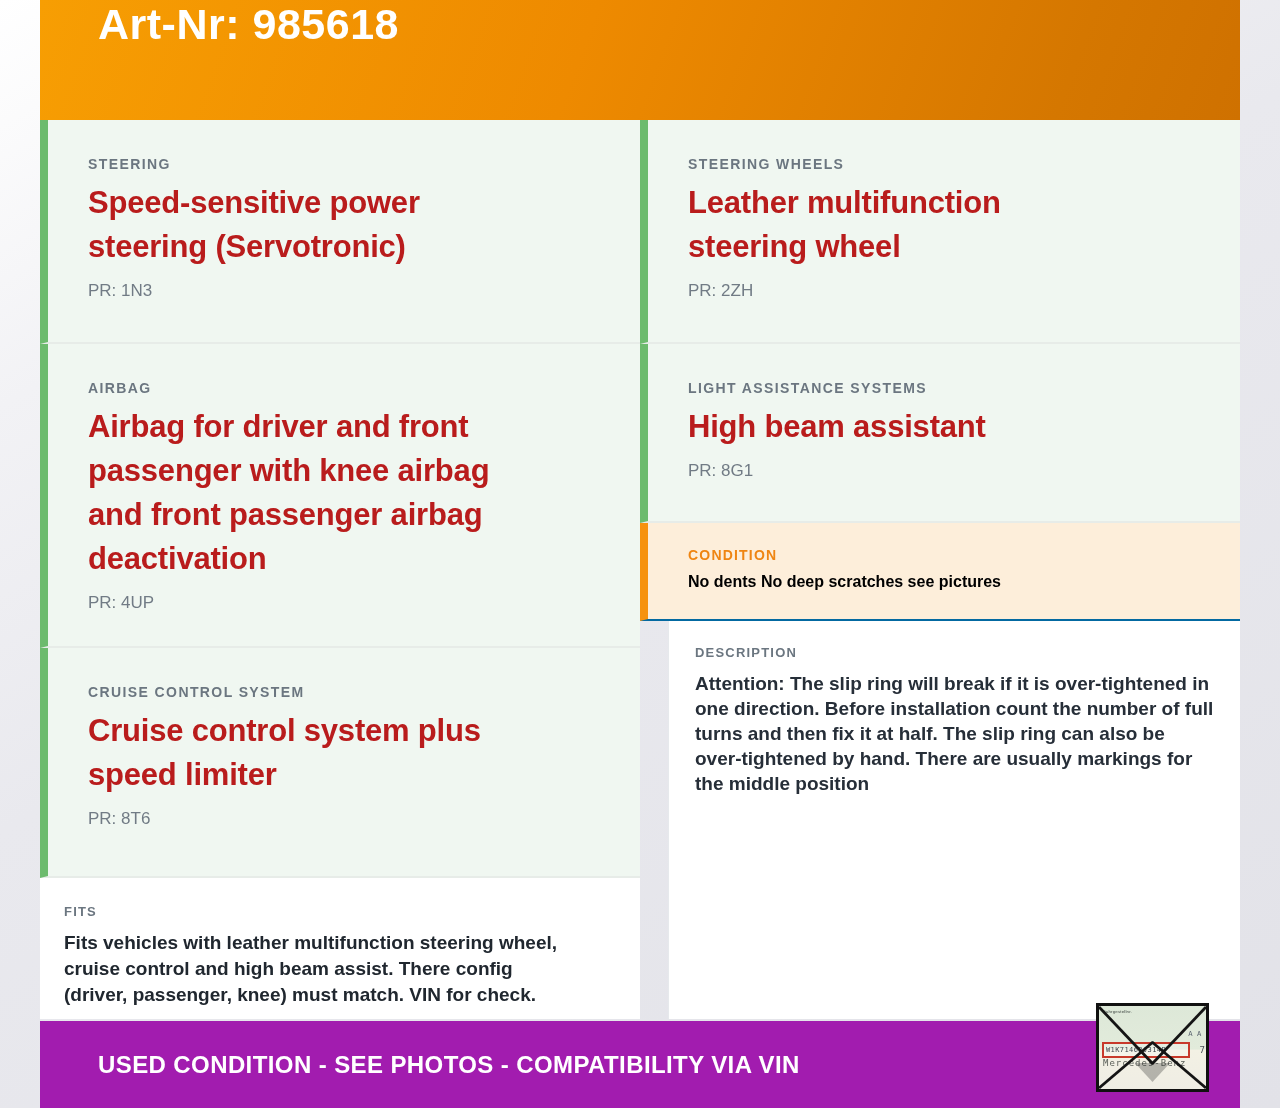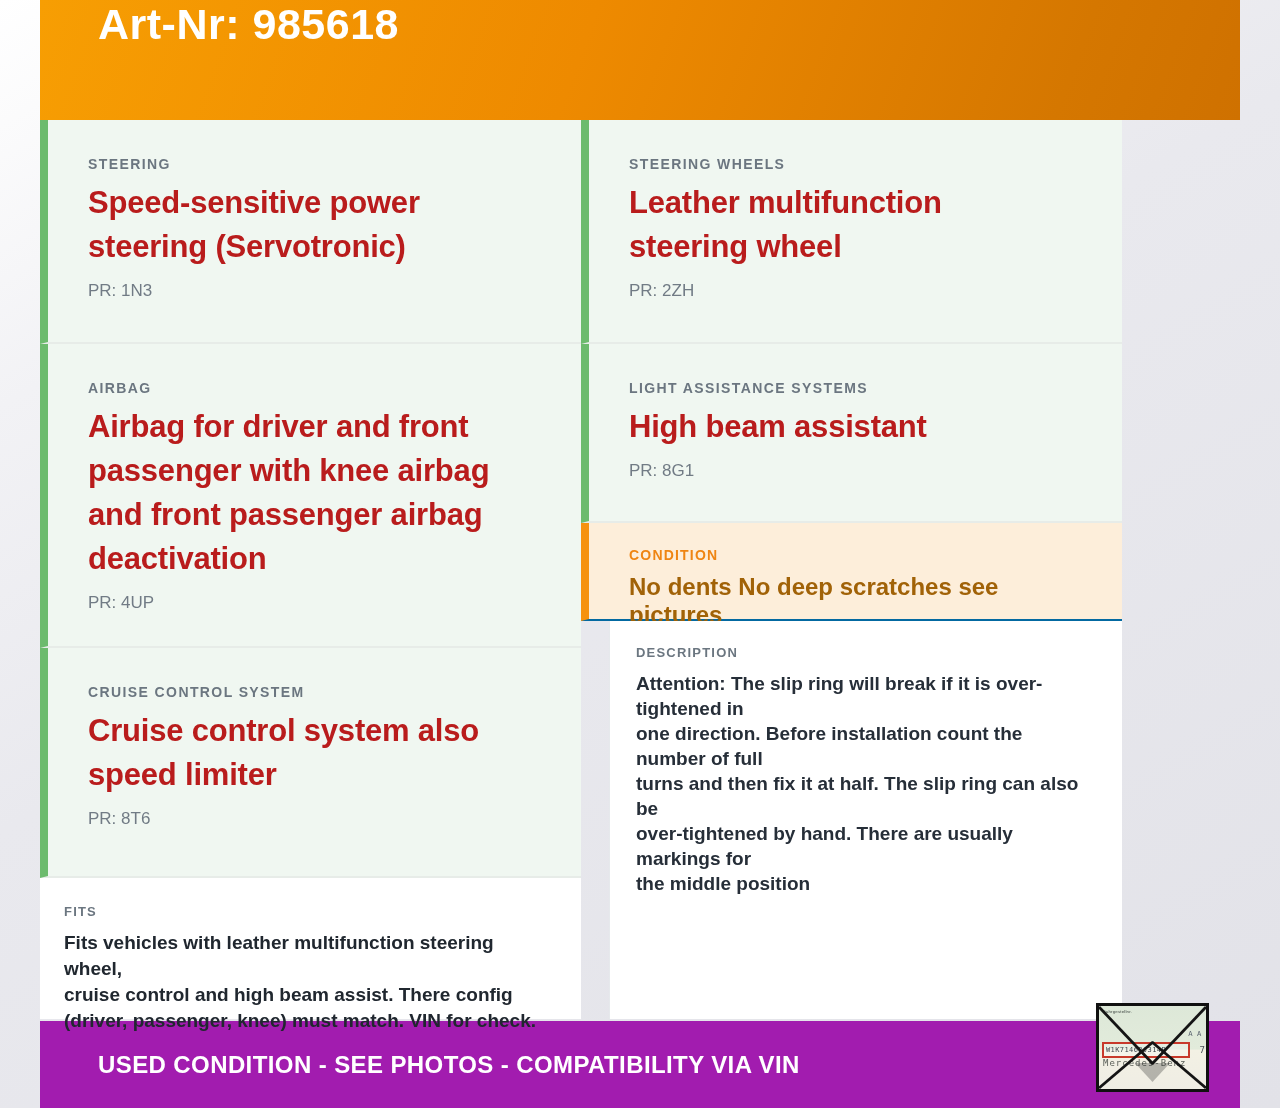--- a/index.html
+++ b/index.html
@@ -13,21 +13,21 @@
 
   
   .header{
     height:120px;box-sizing:border-box;
     background:linear-gradient(110deg,#f79e03 0%,#ee8a00 45%,#d57700 85%,#cf7100 100%);
     display:flex;align-items:flex-start;padding-left:58px;
   }
   .header h1{margin:0;font-size:43px;font-weight:800;color:#ffffff;letter-spacing:.5px;}
 
   
-  .columns{display:flex;width:1082px;align-items:center;}
+  .columns{display:flex;width:1200px;align-items:center;}
   .col{width:600px;display:flex;flex-direction:column;box-sizing:border-box;}
 
   .card{box-sizing:border-box;position:relative;}
   .card.mint{
     background:#f0f7f1;border-left:8px solid #6cbb6d;
     padding:36px 40px 0 40px;border-bottom:2px solid #e7ece8;
   }
   .card .cat{
     font-size:14px;font-weight:700;color:#6b7680;letter-spacing:1.4px;
     text-transform:uppercase;
@@ -45,21 +45,21 @@
   .h-wheel{height:224px;}
   .h-light{height:179px;}
   .h-cond{height:98px;}
   .h-desc{height:398px;}
 
   .card.cream{
     background:#fdeeda;border-left:8px solid #f6920e;
     padding:24px 40px 0 40px;border-bottom:2px solid #0369a1;
   }
   .card.cream .cat{color:#ef8512;letter-spacing:1.2px;}
-  .card.cream .cond-text{margin-top:10px;font-size:24px;font-weight:600;color:#a16207;}
+  .card.cream .cond-text{margin-top:10px;font-size:16px;font-weight:600;color:#000000;}
 
   .card.plain{
     background:#ffffff;padding:24px 26px 0 26px;
   }
   .card.plain .cat{font-size:13px;letter-spacing:1.2px;}
   .card.plain .body-text{
     margin-top:11px;font-size:19px;line-height:25px;font-weight:600;color:#262e38;
     white-space:pre-line;
   }
   .card.fits-card{padding:26px 24px 0 24px;background:#ffffff;}
@@ -130,21 +130,21 @@
       <div class="card mint h-airbag">
         <div class="cat">AIRBAG</div>
         <div class="title">Airbag for driver and front
 passenger with knee airbag
 and front passenger airbag
 deactivation</div>
         <div class="pr">PR: 4UP</div>
       </div>
       <div class="card mint h-cruise">
         <div class="cat">CRUISE CONTROL SYSTEM</div>
-        <div class="title">Cruise control system also
+        <div class="title">Cruise control system plus
 speed limiter</div>
         <div class="pr">PR: 8T6</div>
       </div>
       <div class="card plain fits-card h-fits">
         <div class="cat">FITS</div>
         <div class="body-text">Fits vehicles with leather multifunction steering wheel,
 cruise control and high beam assist. There config
 (driver, passenger, knee) must match. VIN for check.</div>
       </div>
     </div>

